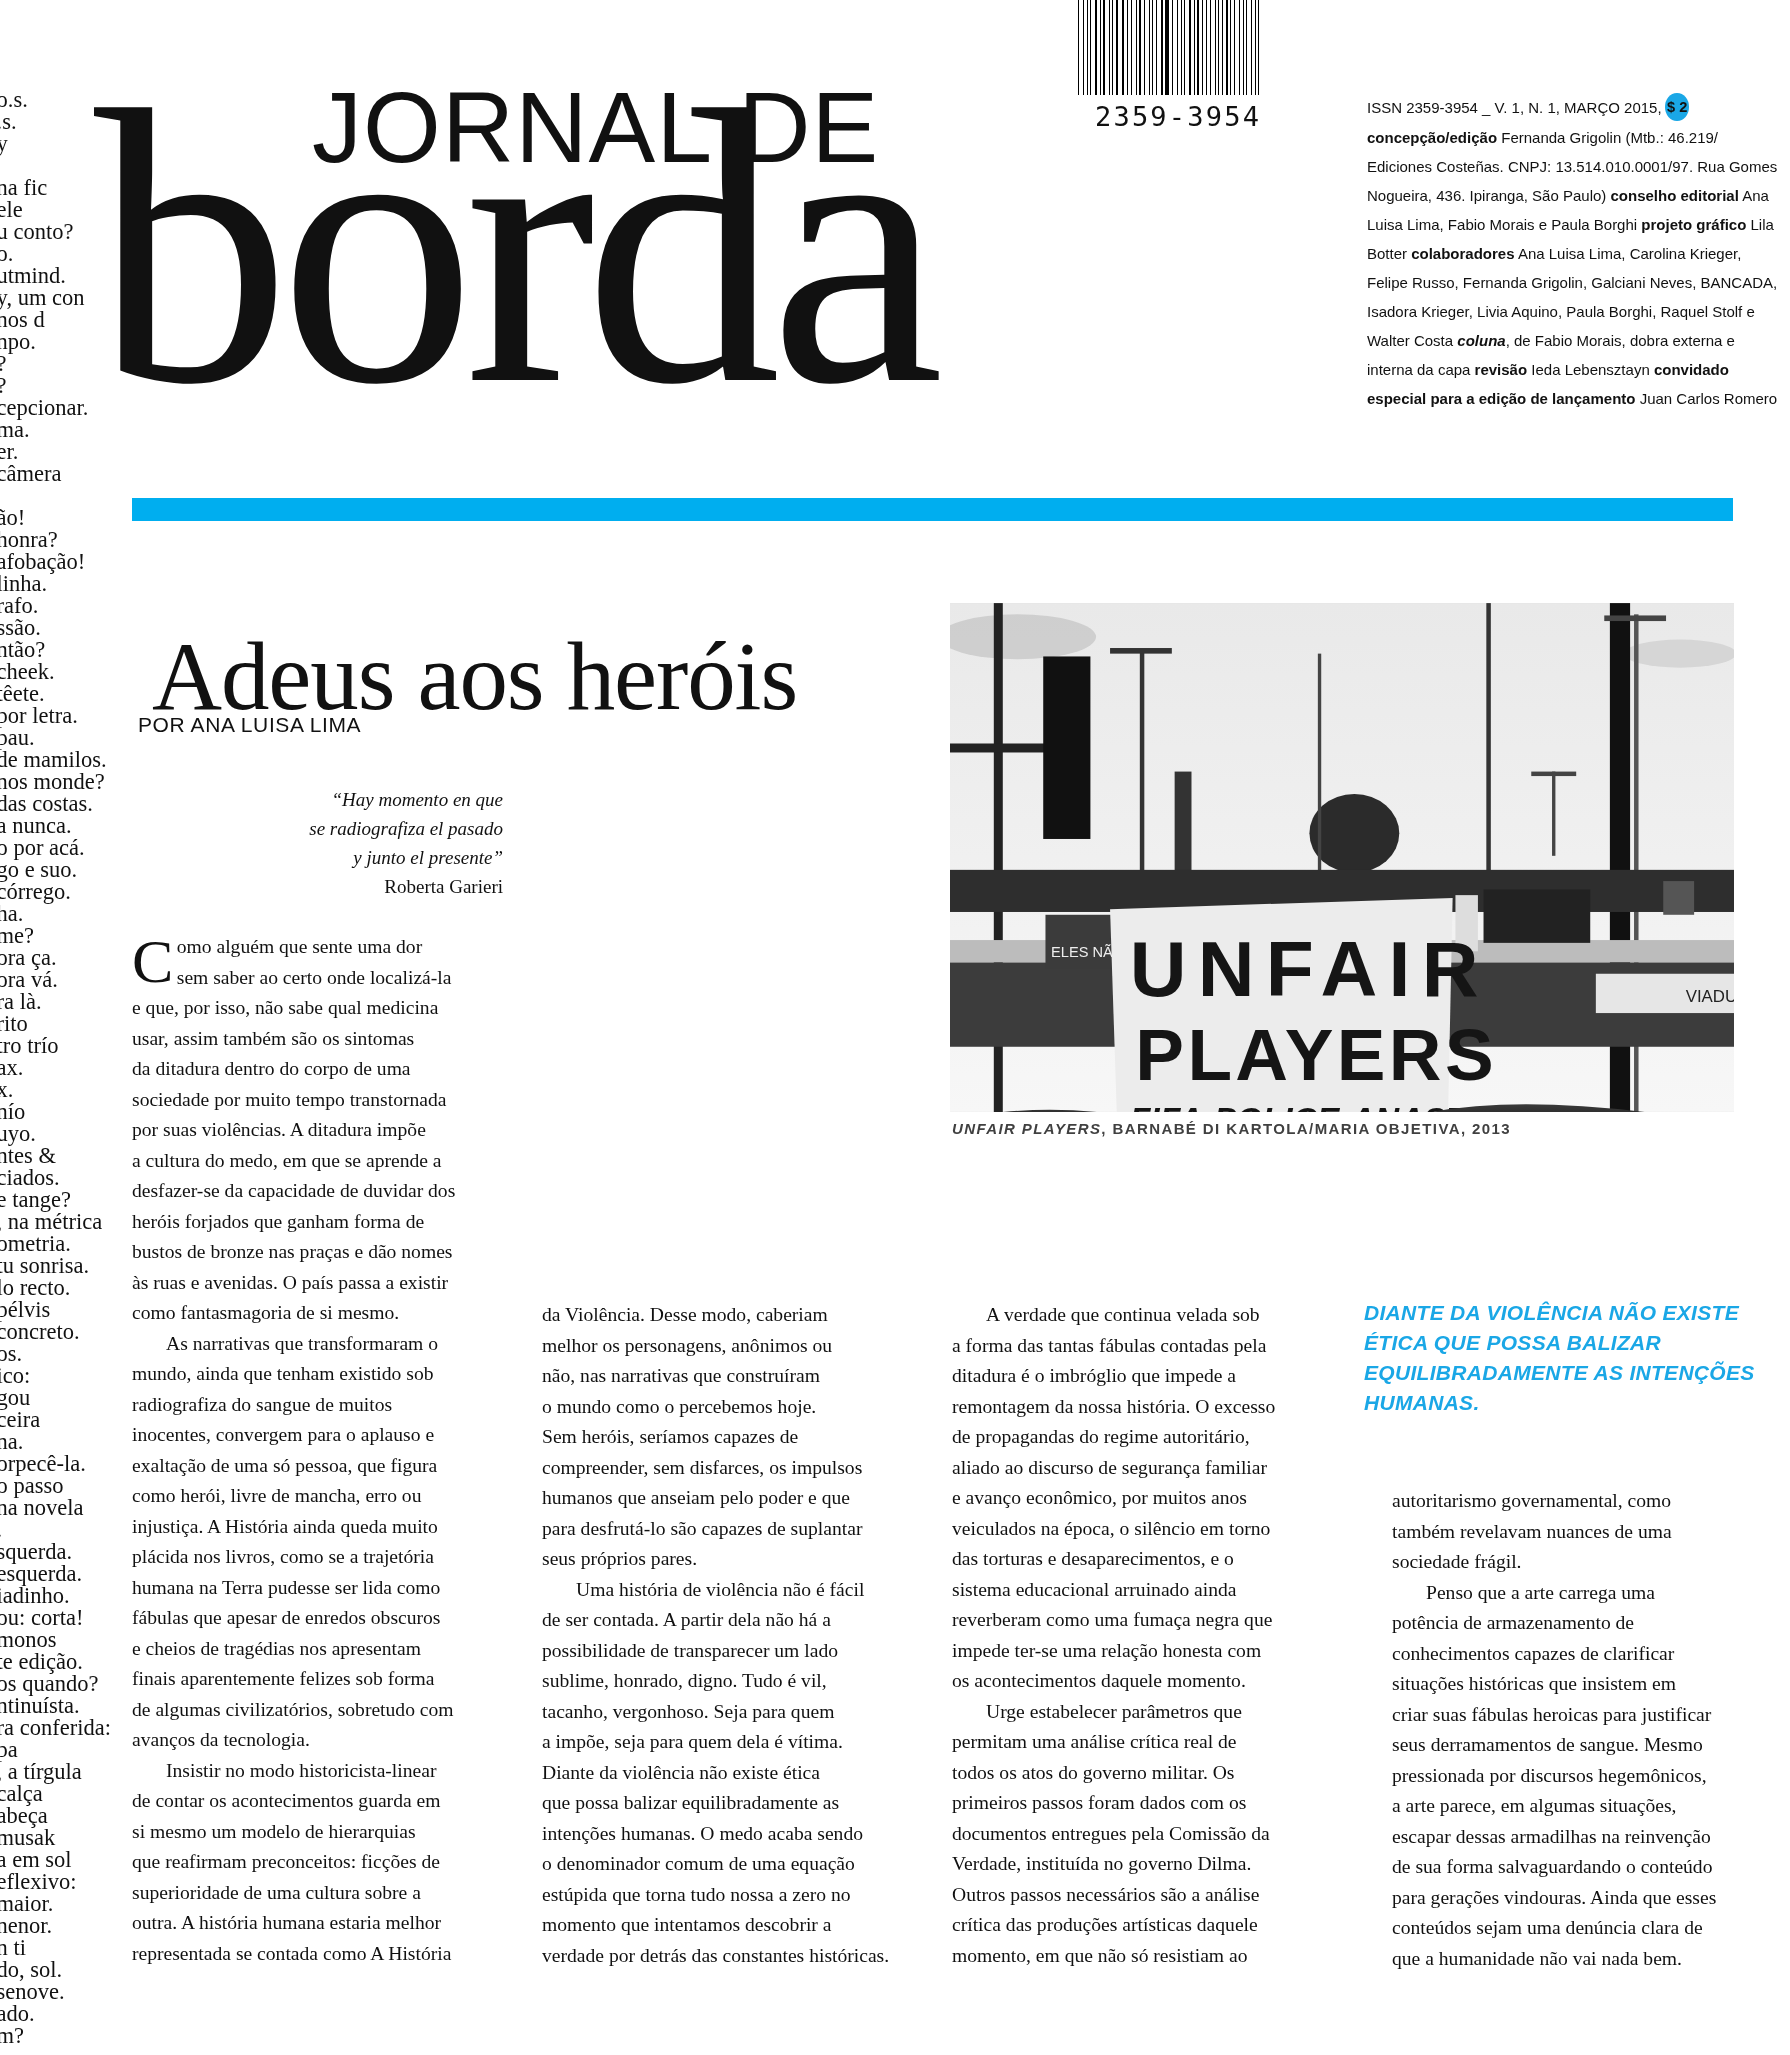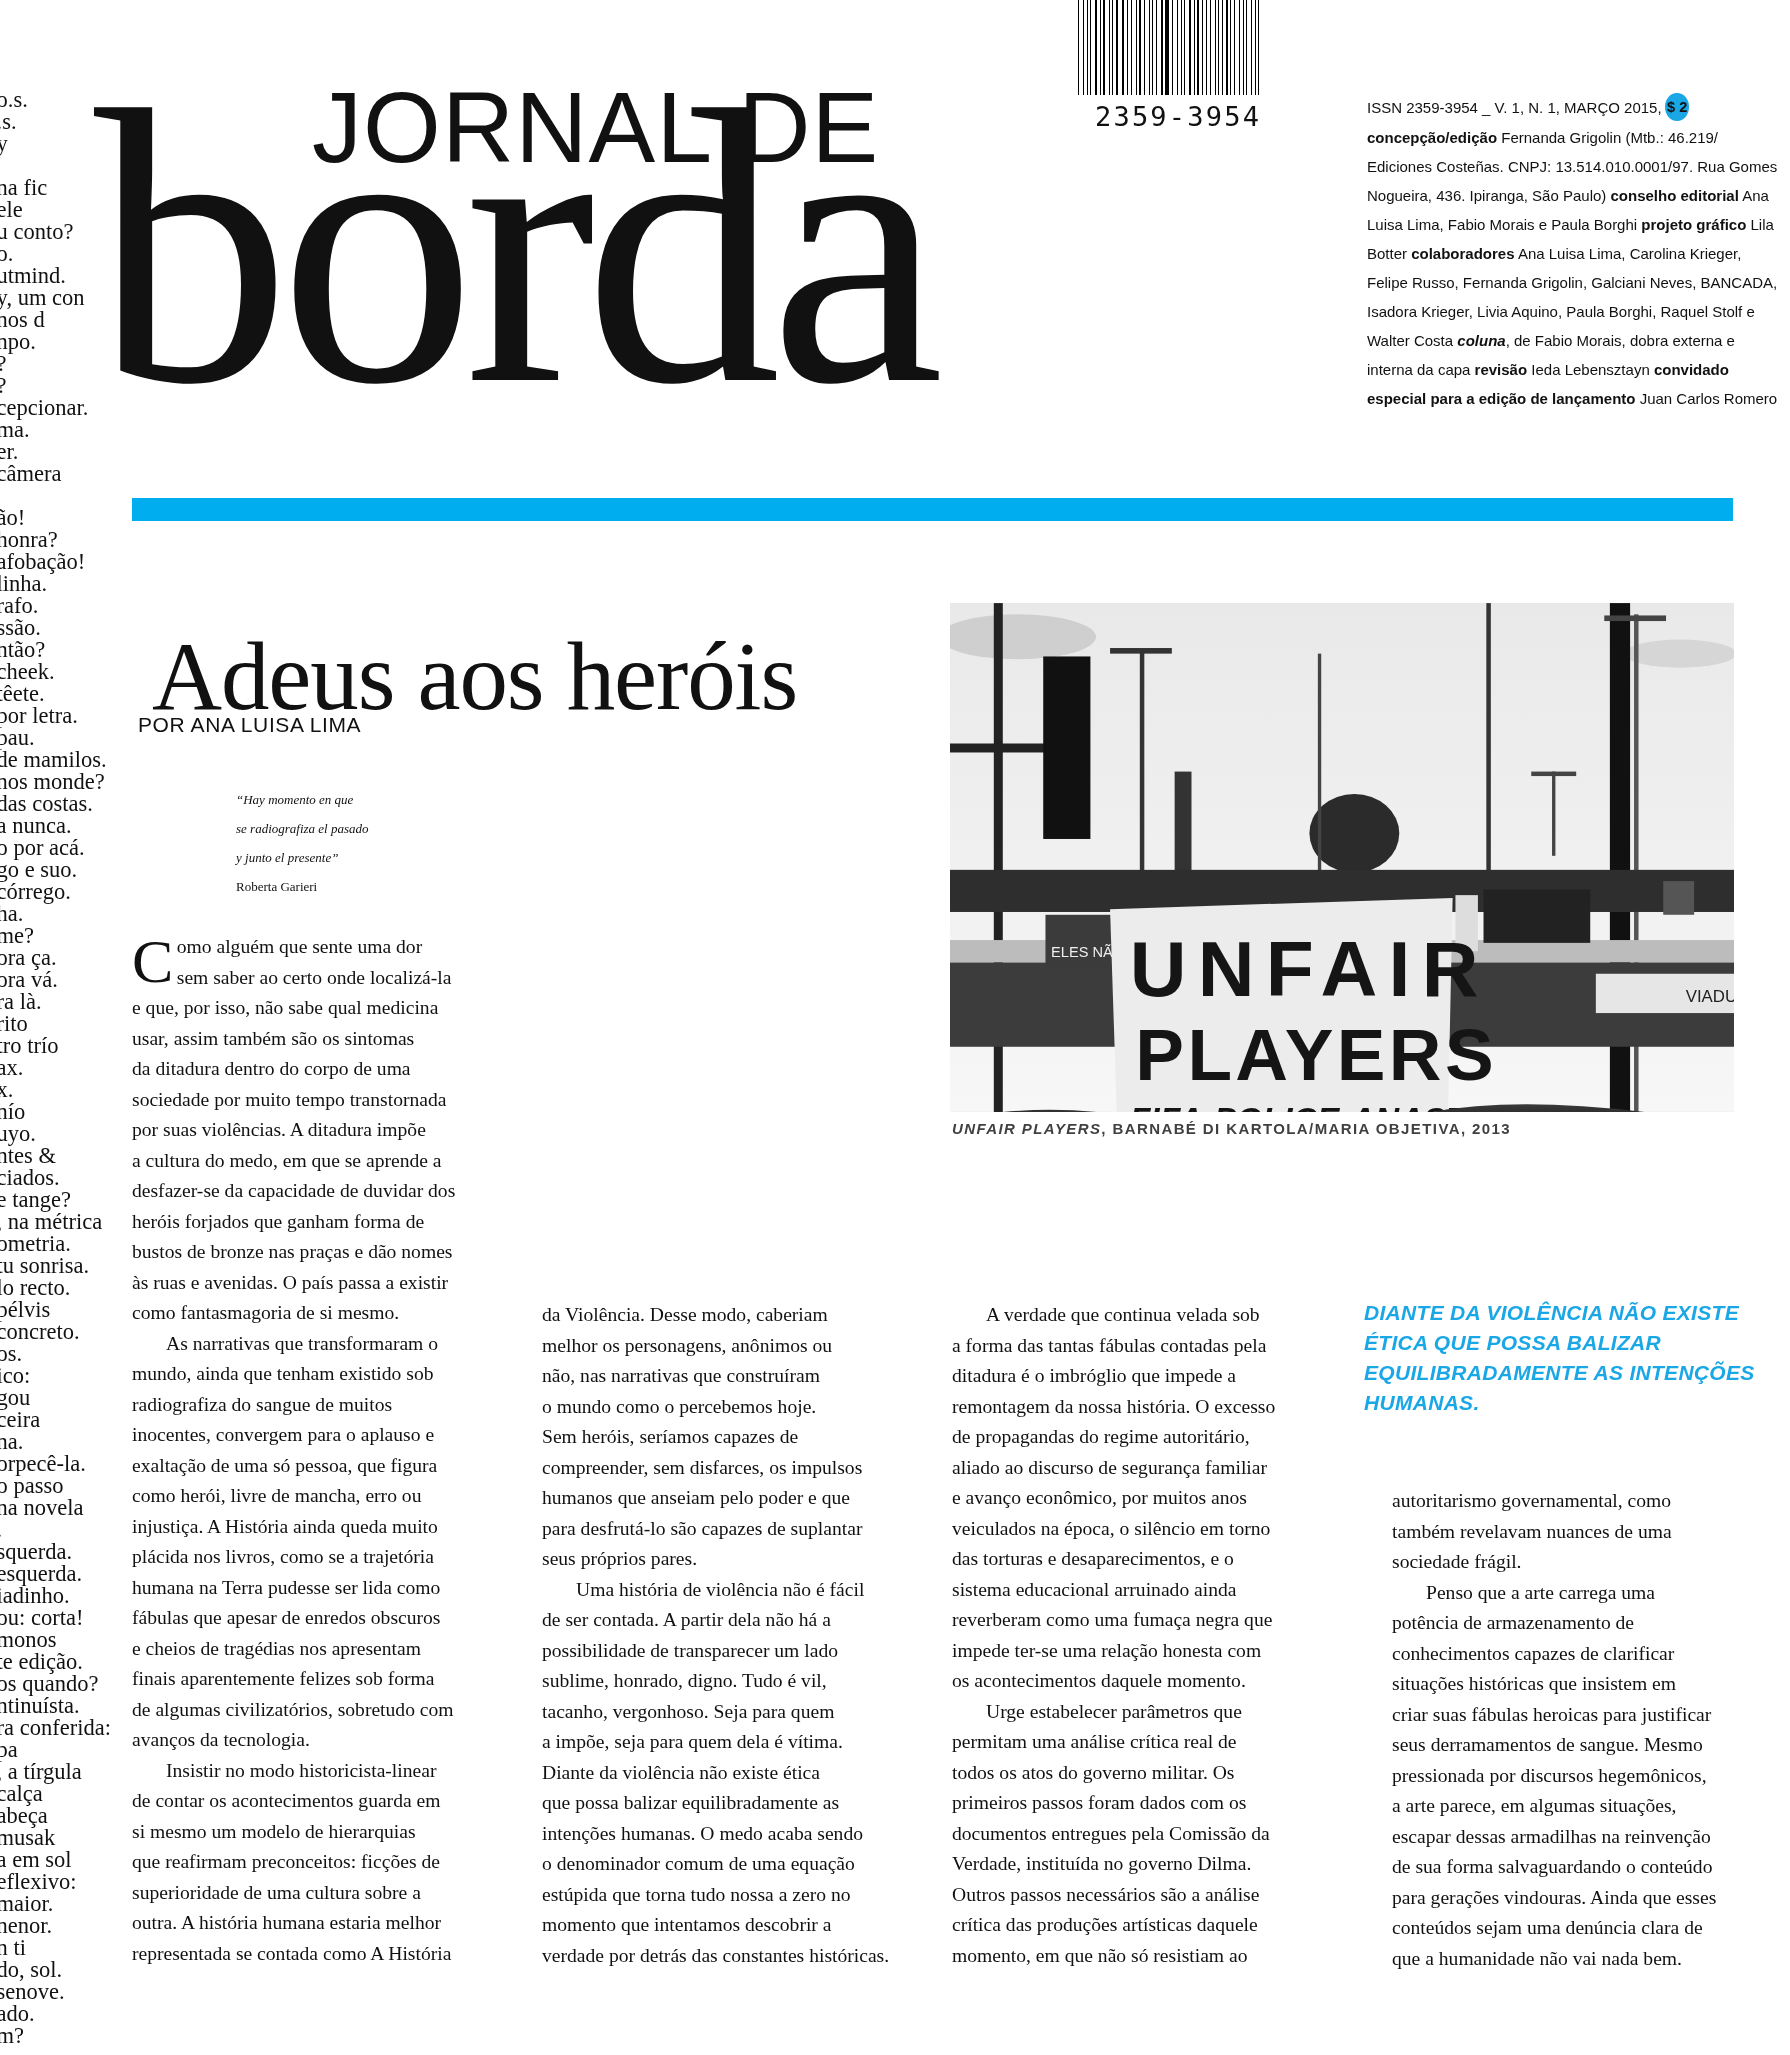--- a/index.html
+++ b/index.html
@@ -25,21 +25,21 @@
   #price-dot { display:inline-block; width:23.6px; height:28px; border-radius:50%; background:#1aa7e6; vertical-align:middle; margin-left:-11.2px; position:relative; top:-2.2px; text-align:center; line-height:28px; font-weight:700; font-size:14.6px; }
 
   
   #blue-rule { position:absolute; left:132px; top:498px; width:1601px; height:22.5px; background:#00aeef; }
 
   
   #headline { position:absolute; left:135px; top:611px; font-family:"Liberation Serif", serif; font-size:97px; line-height:1; color:#111; letter-spacing:-1.1px; }
   #byline { position:absolute; left:138px; top:713px; font-family:"Liberation Sans", sans-serif; font-size:21px; letter-spacing:0.6px; color:#111; }
 
   
-  #epigraph { position:absolute; left:236px; top:785px; width:267px; font-family:"Liberation Serif", serif; font-size:13px; line-height:29px; }
+  #epigraph { position:absolute; left:236px; top:785px; width:267px; text-align:right; font-family:"Liberation Serif", serif; font-size:19px; line-height:29px; }
   #epigraph .q { font-style:italic; }
 
   
   .col { position:absolute; font-family:"Liberation Serif", serif; font-size:19.6px; line-height:30.5px; color:#111; width:382px; }
   .col .line { white-space:nowrap; display:block; }
   #col1 { left:132px; top:932px; }
   #col2 { left:542px; top:1300px; }
   #col3 { left:952px; top:1300px; }
   #col4 { left:1392px; top:1486px; }
   .dropcap { float:left; font-size:62px; line-height:52px; margin:3.4px 3.4px -3.4px 0; font-family:"Liberation Serif", serif; }

